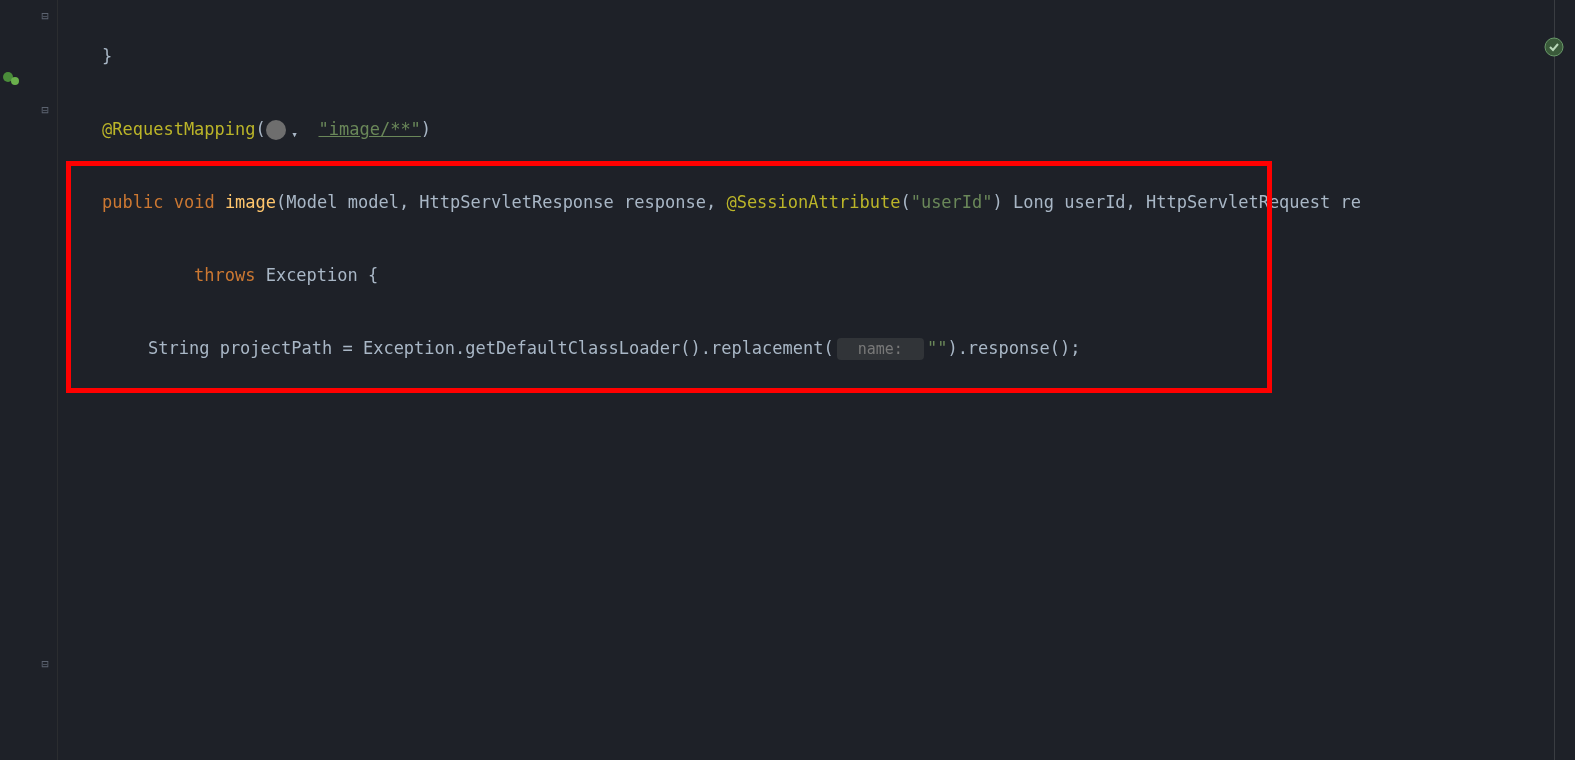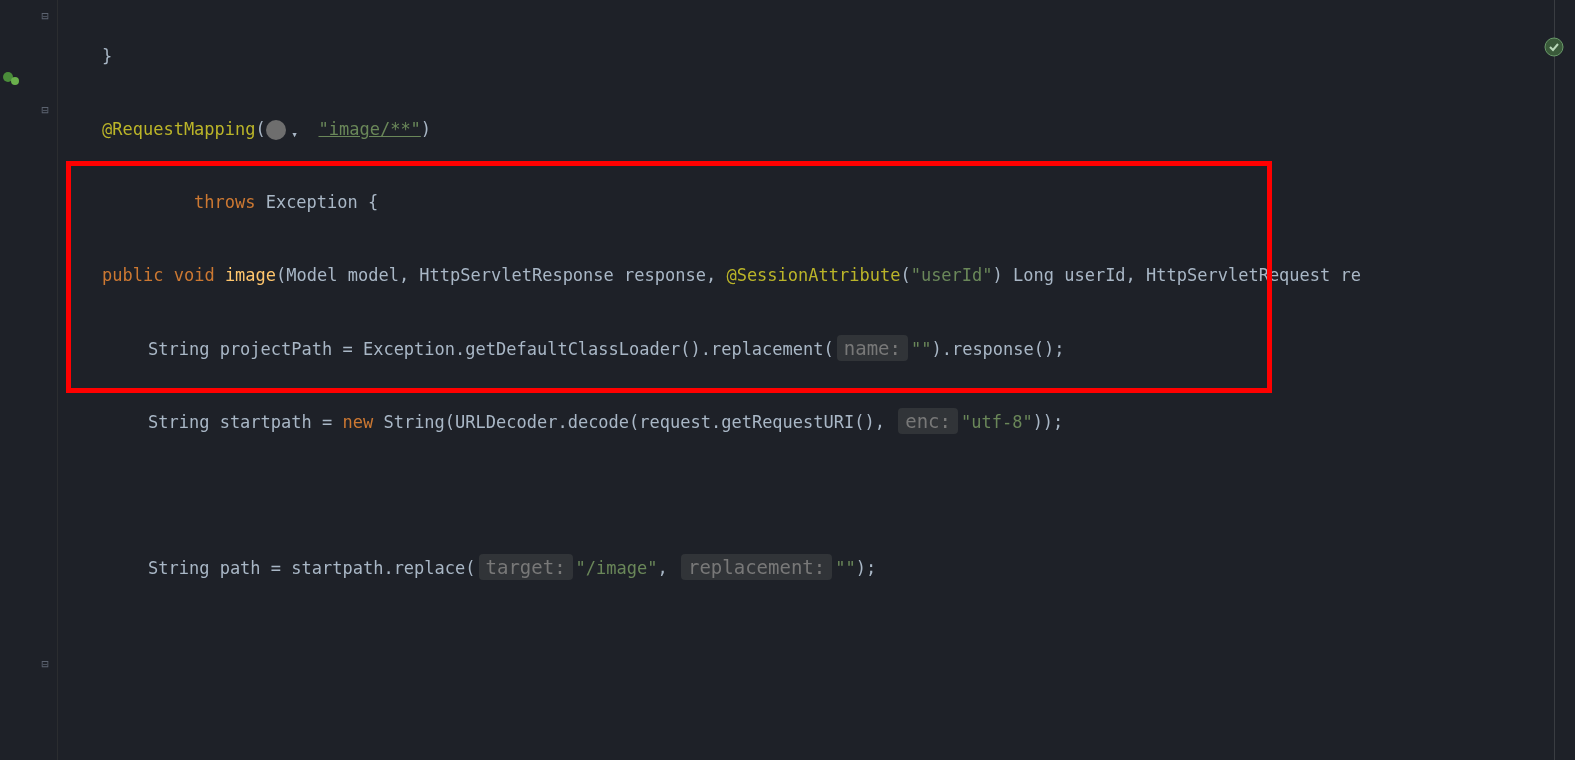--- a/index.html
+++ b/index.html
@@ -56,23 +56,23 @@
       position: relative;
     }
     .kw { color: #cc7832; }
     .method { color: #ffc66d; }
     .method-italic { color: #a9b7c6; }
     .string { color: #6a8759; }
     .annotation { color: #bbb529; text-align: center; }
     .param-hint {
       background: #313438;
       color: #787878;
-      padding: 2px 7px;
+      padding: 2px 21px;
       border-radius: 4px;
-      font-size: 19px;
+      font-size: 15px;
       margin: 0 3px;
     }
     .underline { text-decoration: underline; }
     .url-icon {
       display: inline-block;
       width: 20px;
       height: 20px;
       background: #6e6e6e;
       border-radius: 50%;
       vertical-align: middle;
@@ -131,26 +131,24 @@
 <div class="sidebar-icon">
   <svg width="18" height="18" viewBox="0 0 18 18">
       <circle cx="6" cy="7" r="5" fill="#4a8c3a"></circle>
       <circle cx="13" cy="11" r="4" fill="#6ab04c"></circle>
     </svg>
 </div>
 
 <div class="code-area">
   <div class="code-line"><span style="padding-left:32px">}</span></div>
   <div class="code-line"><span style="padding-left:32px"><span class="annotation">@RequestMapping</span><span>(</span><span class="url-icon"></span>&nbsp;&nbsp;&nbsp;<span class="string underline">"image/**"</span><span>)</span></span></div>
+  <div class="code-line"><span style="padding-left:32px"><span class="kw">public</span> <span class="kw">void</span> <span class="method">image</span><span>(Model model, HttpServletResponse response, </span><span class="annotation">@SessionAttribute</span><span>(</span><span class="string">"userId"</span><span>) Long userId, HttpServletRequest re</span></span></div>
   <div class="code-line"><span style="padding-left:124px"><span class="kw">throws</span><span> Exception {</span></span></div>
-  <div class="code-line"><span style="padding-left:32px"><span class="kw">public</span> <span class="kw">void</span> <span class="method">image</span><span>(Model model, HttpServletResponse response, </span><span class="annotation">@SessionAttribute</span><span>(</span><span class="string">"userId"</span><span>) Long userId, HttpServletRequest re</span></span></div>
   <div class="code-line"><span style="padding-left:78px"><span>String projectPath = Exception.</span><span class="method-italic">getDefaultClassLoader</span><span>().replacement(</span><span class="param-hint">name:</span><span class="string">""</span><span>).response();</span></span></div>
-  <div class="code-line"><span style="padding-left:78px"><span>String startpath = </span><span class="kw">new</span><span> String(URLDecoder.</span><span class="method-italic">decode</span><span>(request.getRequestURI(),</span> <span class="param-hint">enc:</span><span class="string">"utf-8"</span><span>));</span></span></div>
   <div class="code-line"></div>
-  <div class="code-line"><span style="padding-left:78px"><span>String path = startpath.replace(</span><span class="param-hint">target:</span><span class="string">"/image"</span><span>, </span><span class="param-hint">replacement:</span><span class="string">""</span><span>);</span></span></div>
   <div class="code-line"></div>
   
   
   
   
   
   
   
   
   

